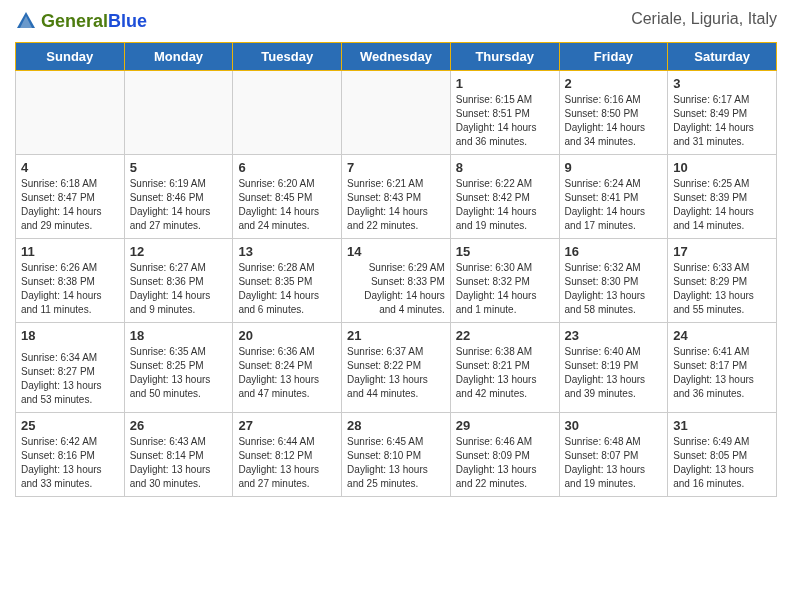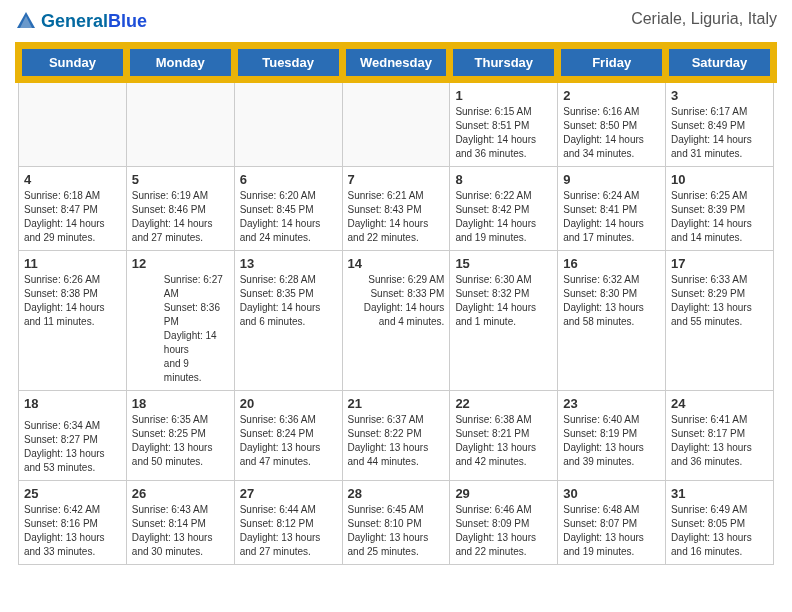--- a/index.html
+++ b/index.html
@@ -17,21 +17,21 @@
       margin-bottom: 10px;
     }
     .logo {
       display: flex;
       align-items: center;
       gap: 4px;
     }
     .logo-text-general {
       font-size: 18px;
       font-weight: bold;
-      color: #0369a1;
+      color: #4d7c0f;
     }
     .logo-text-blue {
       font-size: 18px;
       font-weight: bold;
       color: #1d4ed8;
     }
     .logo-icon {
       width: 22px;
       height: 22px;
     }
@@ -52,21 +52,21 @@
       border-collapse: collapse;
       table-layout: fixed;
     }
     thead th {
       background-color: #2a6db5;
       color: #fff;
       text-align: center;
       padding: 6px 4px;
       font-size: 13px;
       font-weight: bold;
-      border: 7px solid #eab308;
+      border: 1px solid #eab308;
     }
     td {
       border: 1px solid #ccc;
       vertical-align: top;
       padding: 5px 5px;
       font-size: 10.5px;
       color: #333;
       background: #fff;
       height: 82px;
     }
@@ -197,21 +197,21 @@
       <tr>
         <td>
           <span class="day-number">11</span>
           <div class="day-info" style="white-space: pre-line;">Sunrise: 6:26 AM
 Sunset: 8:38 PM
 Daylight: 14 hours
 and 11 minutes.</div>
         </td>
         <td>
           <span class="day-number">12</span>
-          <div class="day-info" style="white-space: pre-line; margin-left: 32px;">Sunrise: 6:27 AM
+          <div class="day-info" style="white-space: pre-line;">Sunrise: 6:27 AM
 Sunset: 8:36 PM
 Daylight: 14 hours
 and 9 minutes.</div>
         </td>
         <td>
           <span class="day-number">13</span>
           <div class="day-info" style="white-space: pre-line;">Sunrise: 6:28 AM
 Sunset: 8:35 PM
 Daylight: 14 hours
 and 6 minutes.</div>

